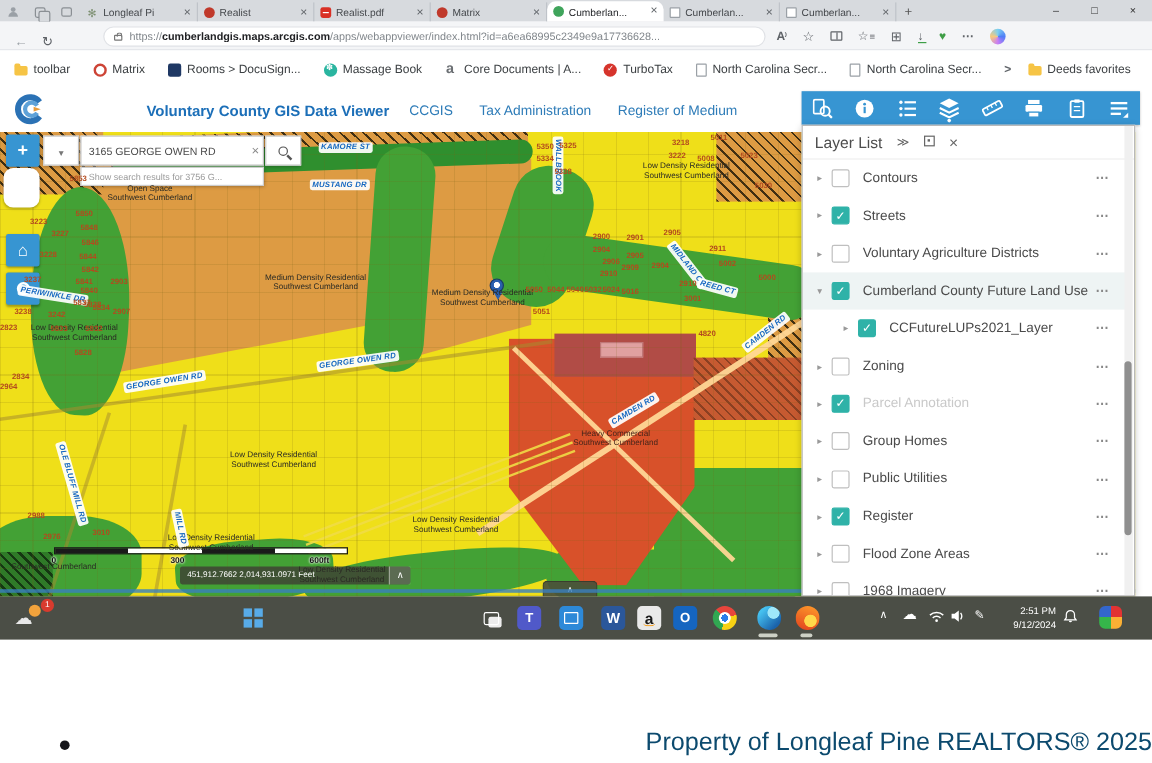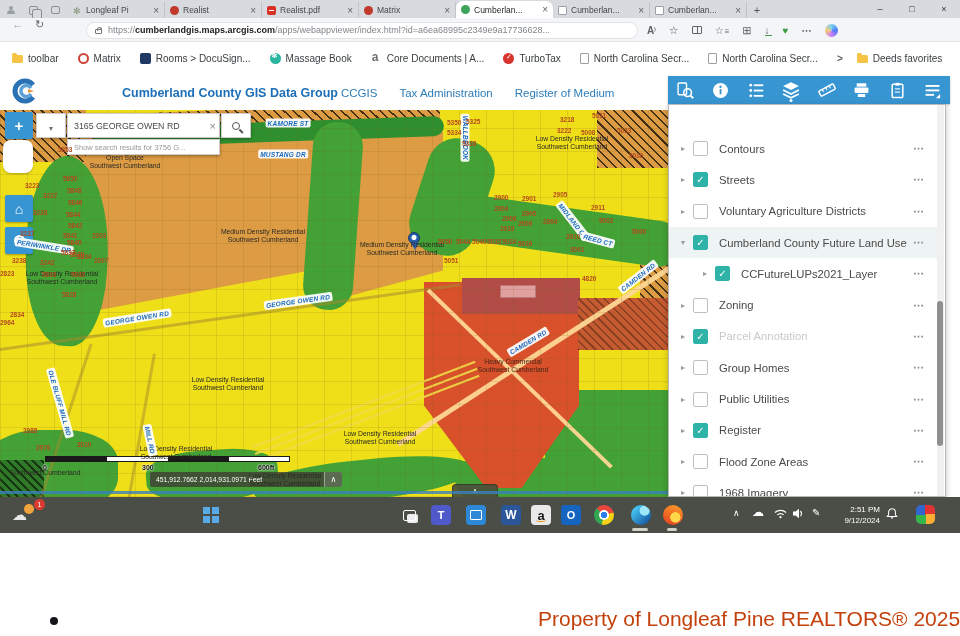--- a/index.html
+++ b/index.html
@@ -25,21 +25,21 @@
 .realist-favicon,.matrix-favicon{background:#c0392b;border-radius:50%}
 .pdf-favicon{background:#d93025;border-radius:2px}
 .pdf-favicon::after{content:"";position:absolute;left:2px;top:4px;width:5px;height:1.5px;background:#fff}
 .arcgis-favicon{background:#3fa45b;border-radius:50%}
 .page-favicon{background:#fff;border:1px solid #9aa0a6;border-radius:1px}
 .newtab{width:20px;text-align:center;color:#555;font-size:11px;margin-bottom:2px}
 #winctl{margin-left:auto;display:flex;height:18px;align-items:center}
 .wc{width:32px;text-align:center;font-size:9px;color:#333}
 .i-min::before{content:"–"} .i-max::before{content:"□"} .i-x::before{content:"×"}
 
-#urlbar{position:absolute;left:0;top:18px;width:960px;height:24px;background:#f4f5f7;border-bottom:1px solid #e2e4e8;display:flex;align-items:flex-start}
+#urlbar{position:absolute;left:0;top:18px;width:960px;height:24px;background:#f4f5f7;border-bottom:1px solid #e2e4e8;display:flex;align-items:flex-end}
 .navico{font-size:11px;color:#9aa0a6;margin-left:12px}
 .navico.dark{color:#5f6368}
 .i-back::before{content:"←"} .i-refresh::before{content:"↻"}
 #urlpill{position:absolute;left:86px;top:3.5px;width:552px;height:17px;background:#fff;border:1px solid #e0e2e6;border-radius:9px;display:flex;align-items:center;overflow:hidden;padding:0 8px}
 .lock{width:7px;height:5px;border:1px solid #777;border-radius:1px;position:relative;margin-right:6px;margin-top:3px;flex:none}
 .lock::before{content:"";position:absolute;left:1px;top:-3.5px;width:3px;height:3.5px;border:1px solid #777;border-bottom:none;border-radius:3px 3px 0 0}
 #urltext{font-size:9px;color:#80868b;white-space:nowrap;overflow:hidden}
 #urltext .host{color:#202124;font-weight:bold}
 #urlicons{position:absolute;left:647px;top:0;height:24px;display:flex;align-items:center;gap:13px;color:#5f6368;font-size:10px}
 .i-star::before{content:"☆";font-size:11px}
@@ -224,21 +224,21 @@
 .i-chup::before{content:"∧";font-size:9px}
 #tr-cloud{left:752px;font-size:12px;top:8px}
 #tr-wifi{left:774px;top:11px}
 #tr-vol{left:792px;top:11px}
 #tr-pen{left:812px;top:10px}
 #tb-clock{position:absolute;left:832px;top:8px;width:48px;text-align:right;color:#fff;font-size:8px;line-height:1.35}
 #tr-bell{left:886px;top:10px}
 #tb-color{position:absolute;left:916px;top:8px;width:19px;height:19px;border-radius:5px;background:conic-gradient(from 0deg,#e23333 0 25%,#fbb034 0 50%,#35b54a 0 75%,#3366cc 0 100%)}
 
 
-#watermark{position:absolute;left:538px;top:607px;font-size:21px;color:#c2410c;white-space:nowrap}
+#watermark{position:absolute;left:538px;top:607px;font-size:21px;color:#0c4a6e;white-space:nowrap}
 #inkdot{position:absolute;left:50px;top:617px;width:8px;height:8px;border-radius:50%;background:#15151a}
 </style>
 </head>
 <body>
 
 <div id="tabbar">
   <span class="chrmico">
       <span class="person"></span>
     </span>
   <span class="chrmico">
@@ -357,21 +357,21 @@
 </div>
 
 <div id="gish">
   <div id="logo">
     <svg width="26" height="26" viewBox="0 0 26 26">
       <path d="M21 7 A10 10 0 1 0 21 19" fill="none" stroke="#2b72b5" stroke-width="5"></path>
       <path d="M19 10 A5.5 5.5 0 1 0 19 16" fill="none" stroke="#5ea1d8" stroke-width="3.5"></path>
       <path d="M16 11 l6 2 -6 2 z" fill="#e89b3c"></path>
     </svg>
   </div>
-  <div class="gis-title">Cumberland County GIS Data Group</div>
+  <div class="gis-title">Voluntary County GIS Data Viewer</div>
   <div class="gis-nav">
       <span class="gnl">CCGIS</span>
       <span class="gnl">Tax Administration</span>
       <span class="gnl">Register of Medium</span>
     </div>
 </div>
 
 <div id="map">
   <div class="sh" id="o-a"></div>
   <div class="sh" id="o-b"></div>
@@ -621,20 +621,26 @@
     <div class="gti">
       <svg width="17" height="17" viewBox="0 0 16 16">
         <rect x="1.5" y="2.8" width="13" height="1.8" fill="#fff"></rect>
         <rect x="1.5" y="7" width="13" height="1.8" fill="#fff"></rect>
         <rect x="1.5" y="11.2" width="8" height="1.8" fill="#fff"></rect>
         <path d="M11.2 15.2l4-4v4z" fill="#fff"></path>
       </svg>
     </div>
   </div>
 <div id="panel">
+  <div id="phead">
+    <span class="ptitle">Layer List</span>
+    <span class="pico i-collapse"></span>
+    <span class="pico"><span class="i-dock"></span></span>
+    <span class="pico i-xp"></span>
+  </div>
   <div id="layer-rows">
       <div class="lrow">
         <span class="caret">▸</span>
         <span class="cb"></span>
         <span class="llabel">Contours</span>
         <span class="ldots">⋯</span>
       </div>
       <div class="lrow">
         <span class="caret">▸</span>
         <span class="cb on">✓</span>

